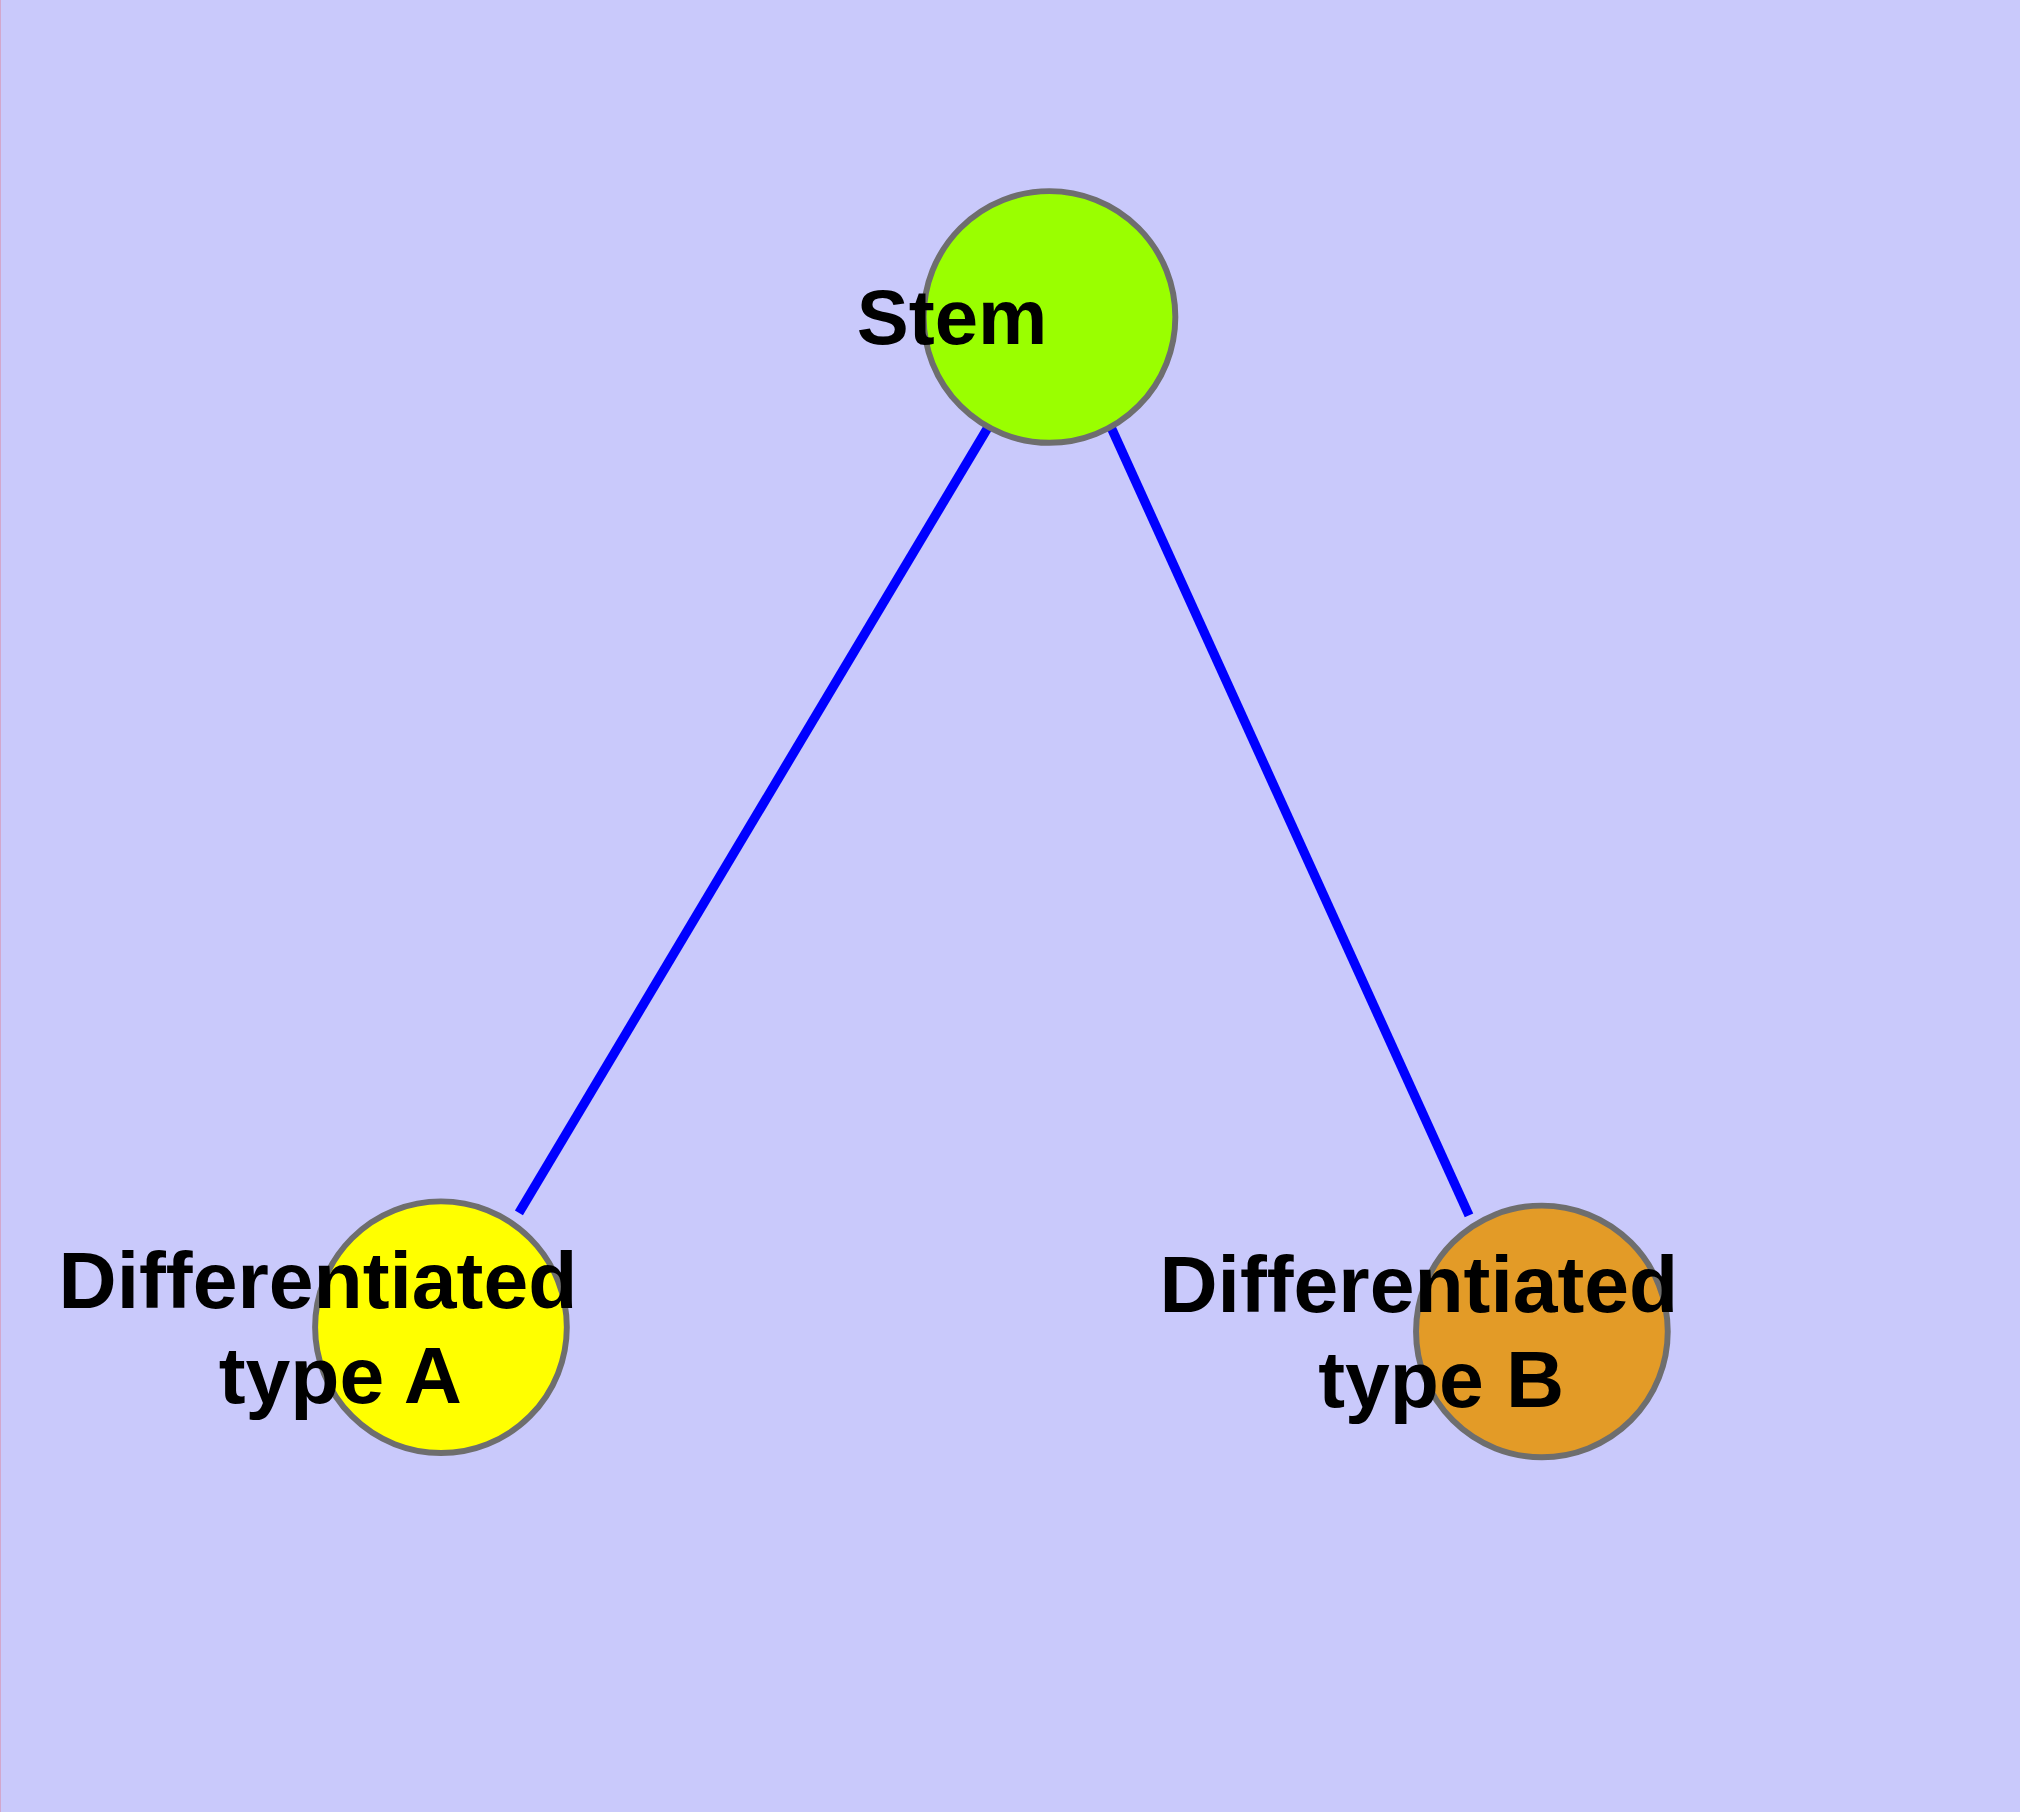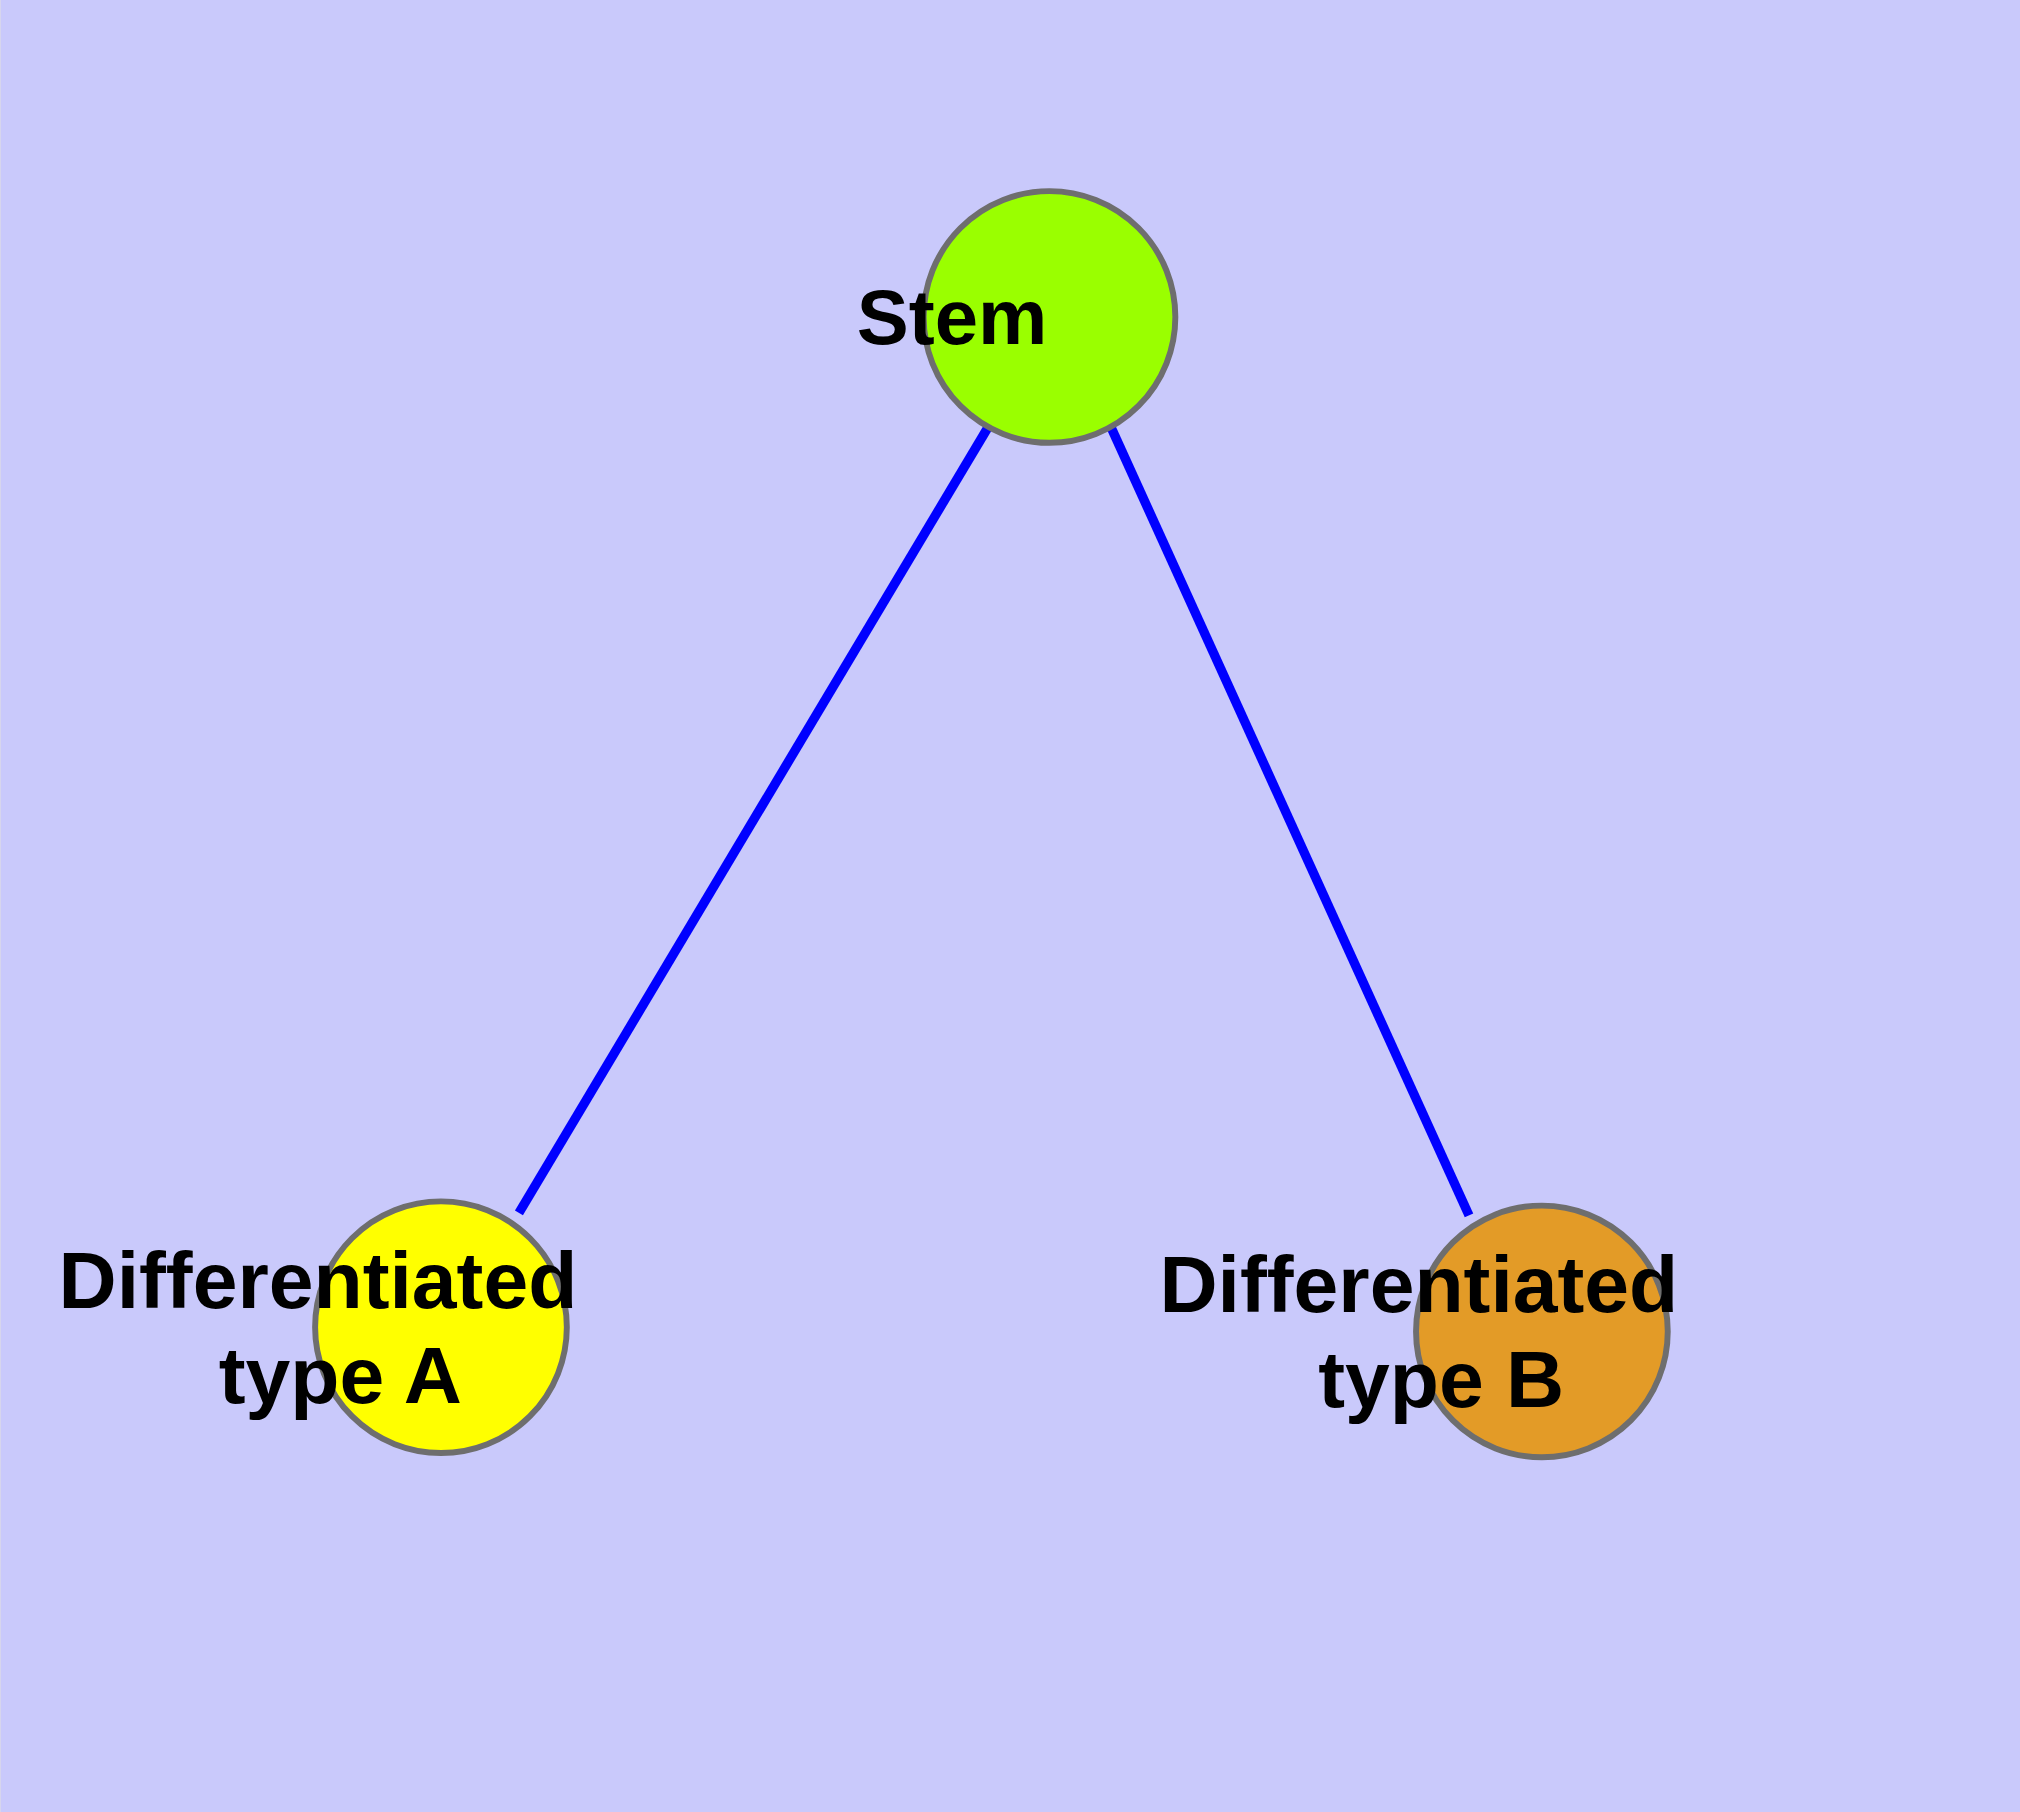--- a/index.html
+++ b/index.html
@@ -30,21 +30,21 @@
     font-weight: bold;
     fill: #000000;
     text-anchor: middle;
     dominant-baseline: central;
     white-space: pre;
   }
 </style>
 </head>
 <body>
 
-<div id="stage" style="width: 2021px; height: 1812px; background: #fef9c3;">
+<div id="stage" style="width: 2021px; height: 1812px; background: #ef4444;">
   <svg id="graph-svg" viewBox="0 0 2384 2138" xmlns="http://www.w3.org/2000/svg" style="width: 2021px; height: 1812px;">
 
     <rect x="0" y="0" width="2384" height="2138" fill="#c9c9fb"></rect>
 
     <g>
       <line x1="1165" y1="505" x2="612" y2="1431" stroke="#0000ff" stroke-width="11" stroke-linecap="butt"></line>
       <line x1="1311" y1="505" x2="1733" y2="1434" stroke="#0000ff" stroke-width="11" stroke-linecap="butt"></line>
     </g>
 
     <g>

